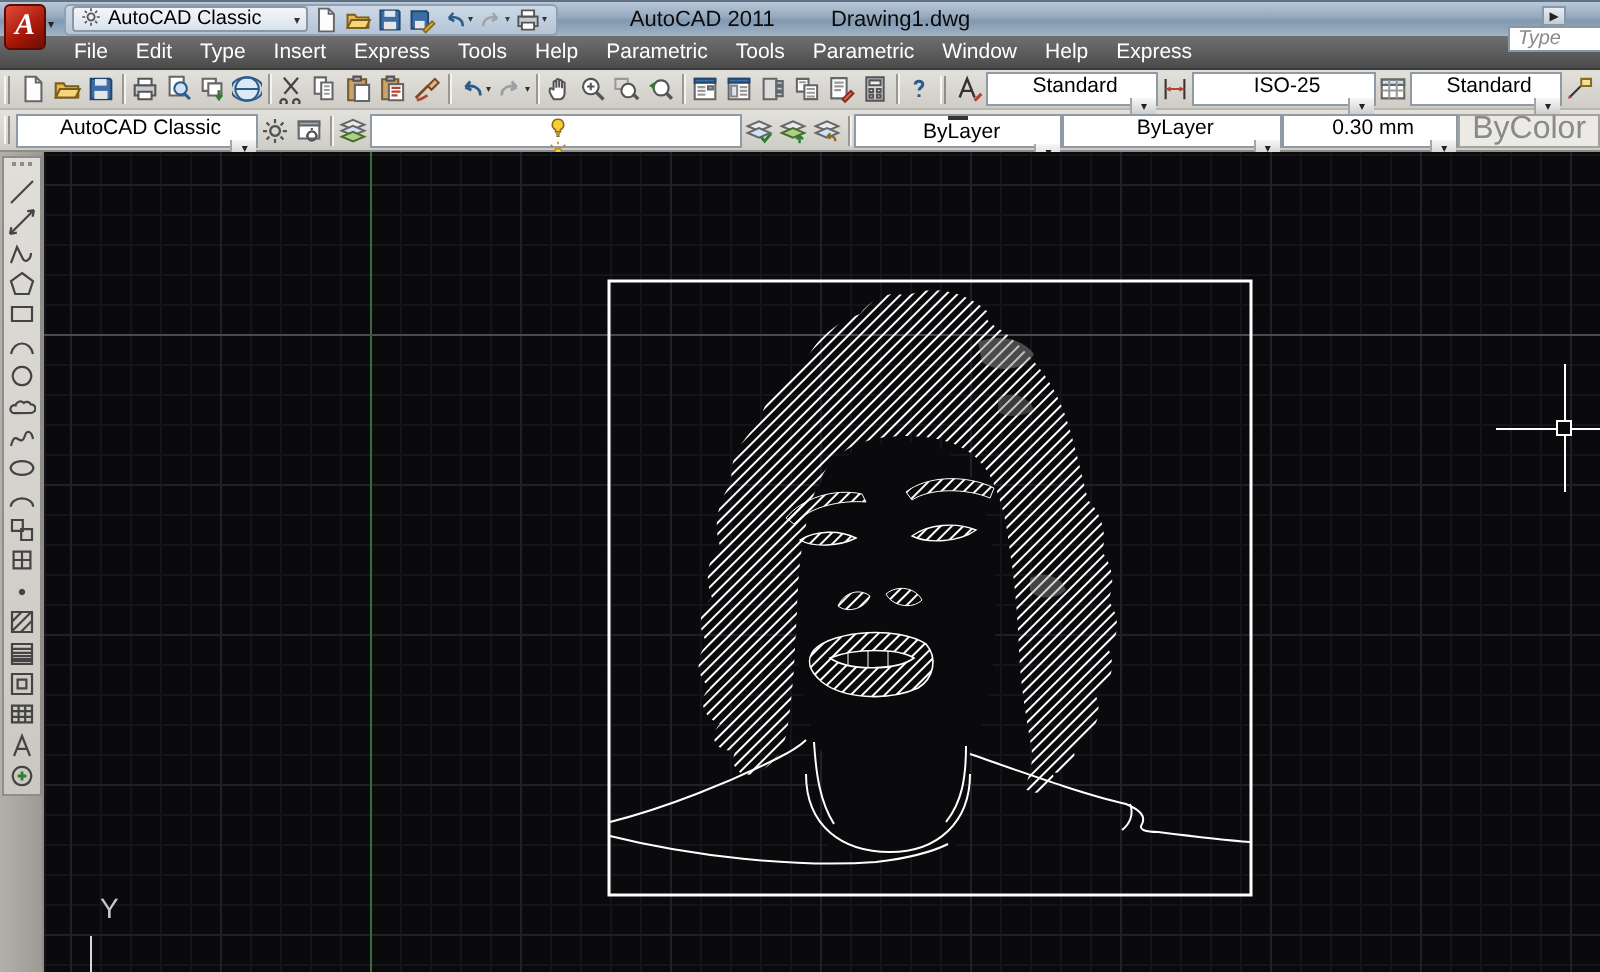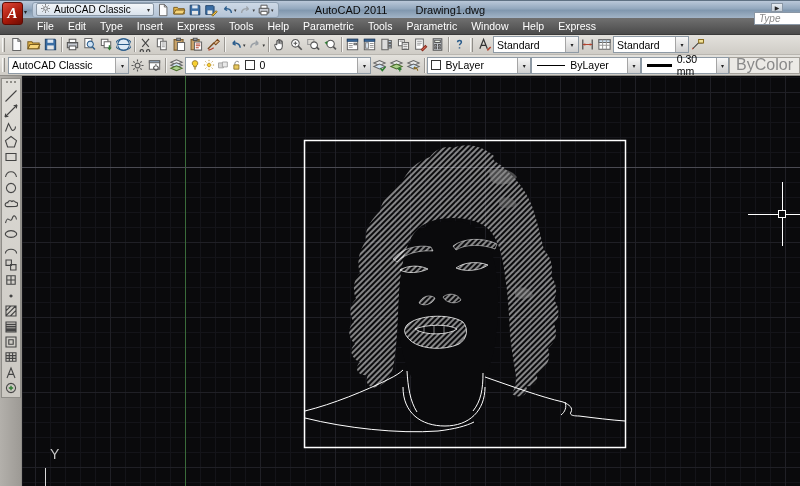--- a/index.html
+++ b/index.html
@@ -40,21 +40,21 @@
   .row2 { height:20px; border-bottom:1px solid #b9b6b0; }
   .row3 { height:21px; border-bottom:1px solid #8f8d88; }
   .grip { width:3px; height:14px; border-left:1px solid #f6f6f4; border-right:1px solid #8f8d88; margin:0 3px 0 2px; }
   .tb-sep { width:1px; height:15px; background:#9b9893; margin:0 2px; box-shadow:1px 0 0 #f4f3f0; }
   .tb-btn { height:18px; display:flex; align-items:center; padding:0 1px; }
   .tb-btn svg { display:block; }
   .tb-btn .caret { font-size:5px; color:#333; margin-left:0px; }
   .tb-btn.disabled { opacity:.9; }
 
   .combo { display:flex; align-items:center; background:#fff; border:1px solid #8e9aa5; height:17px;
-    font-size:10.5px; color:#000; padding-left:3px; position:relative; }
+    font-size:10.5px; color:#000; padding-left:3px; position:relative;flex-direction:column; }
   .combo .caret-box { margin-left:auto; width:13px; align-self:stretch;
     background:linear-gradient(#f8f8f8,#cfcfcf); border-left:1px solid #a5a5a5;
     display:flex; align-items:center; justify-content:center; font-size:6px; color:#222; }
   .combo .mini { display:flex; align-items:center; margin-right:2px; }
   .combo .mini svg { display:block; }
 
   .swatch-mini { width:10px; height:10px; background:#fff; border:1px solid #333; margin-right:4px; }
   .ltline { width:28px; height:1px; background:#000; margin:0 5px 0 2px; }
   .lwline { width:26px; height:3px; background:#000; margin:0 5px 0 2px; }
   .plotstyle-box { display:flex; align-items:center; background:#eceae6; border:1px solid #a5a29c;
@@ -373,20 +373,24 @@
     </div>
     <div class="tb-btn">
         <span>
           <svg viewBox="0 0 16 16" width="15" height="15">
             <path d="M3,2.6V13.4M13,2.6V13.4" fill="none" stroke="#333" stroke-width="1.1"></path>
             <path d="M3,8H13" fill="none" stroke="#b5432e" stroke-width="1.1"></path>
             <path d="M3,8l2.6,-1.4v2.8ZM13,8l-2.6,-1.4v2.8Z" fill="#b5432e" stroke="none" stroke-width="1.1"></path>
           </svg>
         </span>
       </div>
+    <div class="combo" style="width:92px">
+      <span>ISO-25</span>
+      <span class="caret-box">▾</span>
+    </div>
     <div class="tb-btn">
         <span>
           <svg viewBox="0 0 16 16" width="15" height="15">
             <path d="M2,3H14V13H2Z" fill="#fff" stroke="#666" stroke-width="1.1"></path>
             <path d="M2,3H14V5.8H2Z" fill="#cfe3f5" stroke="#666" stroke-width="1.1"></path>
             <path d="M2,8.8H14M6,3V13M10,3V13" fill="none" stroke="#999" stroke-width="1.1"></path>
           </svg>
         </span>
       </div>
     <div class="combo" style="width:76px">

